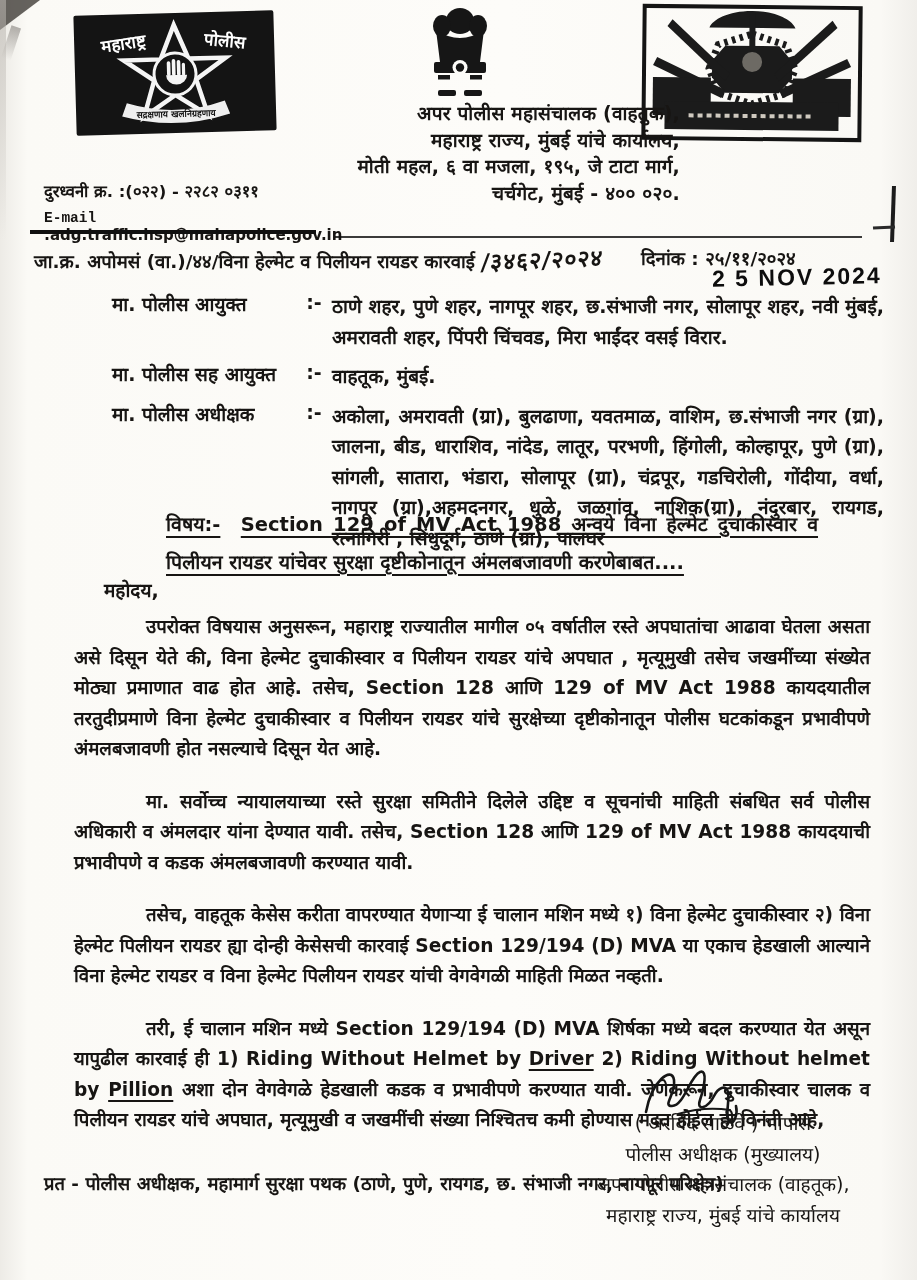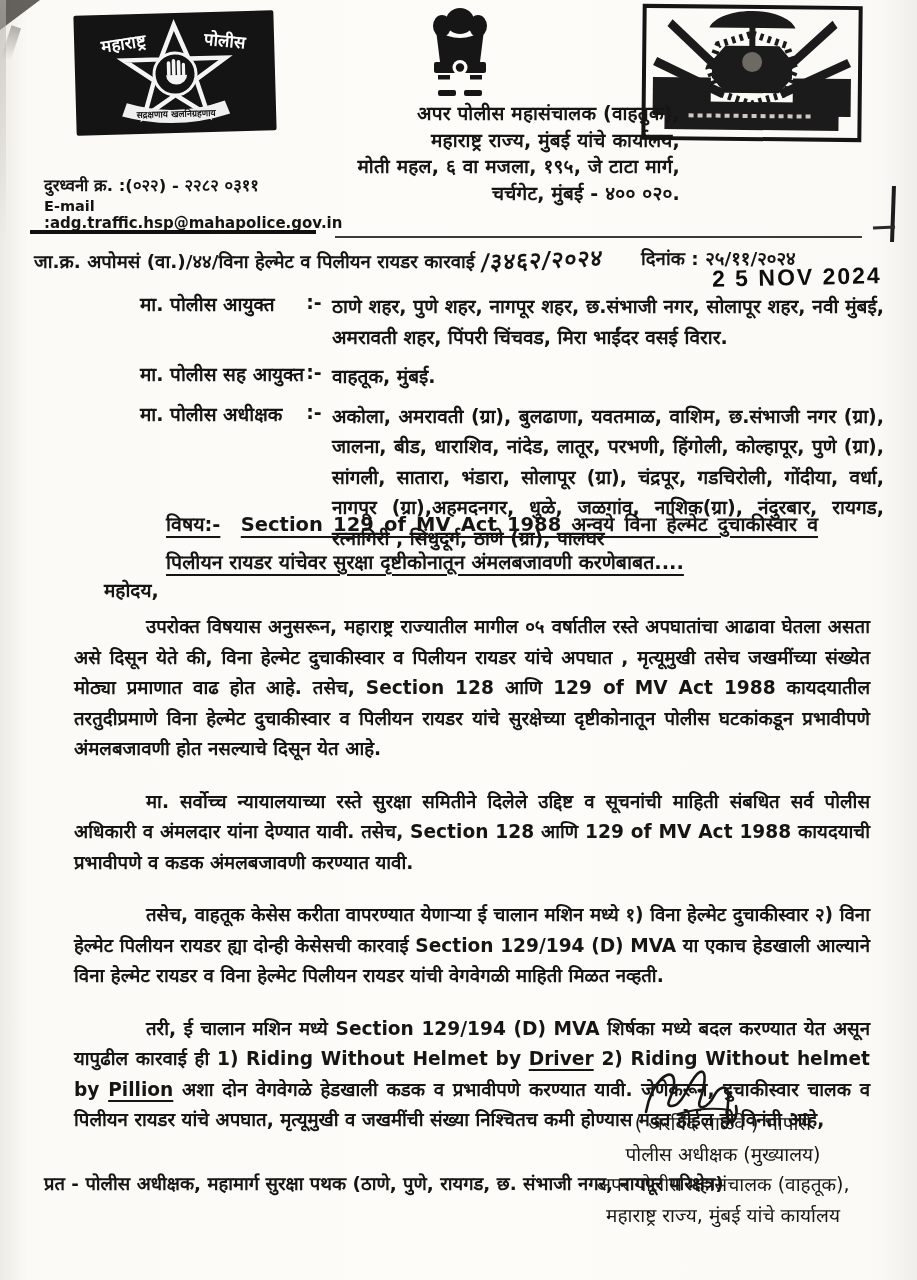--- a/index.html
+++ b/index.html
@@ -10,38 +10,38 @@
     font-family:"DejaVu Sans","Liberation Sans",sans-serif;
   }
   
   .flag-logo{position:absolute;left:74px;top:12px;width:202px;height:122px;transform:rotate(-1.6deg);}
   .ashoka{position:absolute;left:416px;top:4px;width:88px;height:96px;}
   .crest{position:absolute;left:641px;top:4px;width:222px;height:140px;transform:rotate(.6deg);}
   .office-address{
     position:absolute;left:300px;top:100px;width:380px;text-align:right;
     font-size:19px;line-height:26.5px;font-weight:700;letter-spacing:.2px;
   }
-  .contact{position:absolute;left:44px;top:173px;width:300px;font-weight:700;}
+  .contact{position:absolute;left:44px;top:179px;width:300px;font-weight:700;}
   .contact .phone{font-size:16.5px;}
-  .contact .email-label{font-size:14.5px;font-weight:600;margin-top:2px;}
+  .contact .email-label{font-size:14.5px;font-weight:600;margin-top:8px;font-family:Liberation Mono, monospace;}
   .contact .email{font-size:15px;font-weight:700;}
   .email-rule{position:absolute;left:30px;top:230px;width:286px;height:4px;background:#101010;}
   .head-rule{position:absolute;left:335px;top:236px;width:527px;height:2px;background:rgba(10,10,10,.8);}
   
   .ref-row{position:absolute;left:34px;top:243px;width:860px;font-size:18.5px;font-weight:700;white-space:nowrap;}
   .ref-hand{display:inline-block;font-size:23px;font-weight:700;transform:rotate(-2deg) skewX(-6deg);margin-left:6px;letter-spacing:1px;}
   .ref-date{position:absolute;left:641px;top:245px;font-size:18.5px;font-weight:700;}
   .date-stamp{
     position:absolute;left:712px;top:264px;font-family:"Liberation Sans",sans-serif;
     font-size:23px;font-weight:900;letter-spacing:2px;transform:rotate(-1.2deg);color:#0d0d0d;
   }
   
   .addressees{position:absolute;left:112px;top:291px;width:772px;}
   .addr-row{display:grid;grid-template-columns:184px 36px 1fr;margin-bottom:9px;}
-  .addr-label{font-size:19px;font-weight:700;white-space:nowrap;margin-left:28px;}
+  .addr-label{font-size:19px;font-weight:700;white-space:nowrap;}
   .addr-sep{font-size:19px;font-weight:700;text-align:center;}
   .addr-value{font-size:19px;font-weight:600;line-height:30.5px;text-align:justify;}
   
   .subject{
     position:absolute;left:166px;top:506px;width:652px;
     font-size:19.5px;font-weight:700;line-height:38px;text-align:justify;
   }
   .subject .us{text-decoration:underline;text-underline-offset:5px;text-decoration-thickness:2px;}
   
   .letter-body{position:absolute;left:74px;top:577px;width:796px;}

